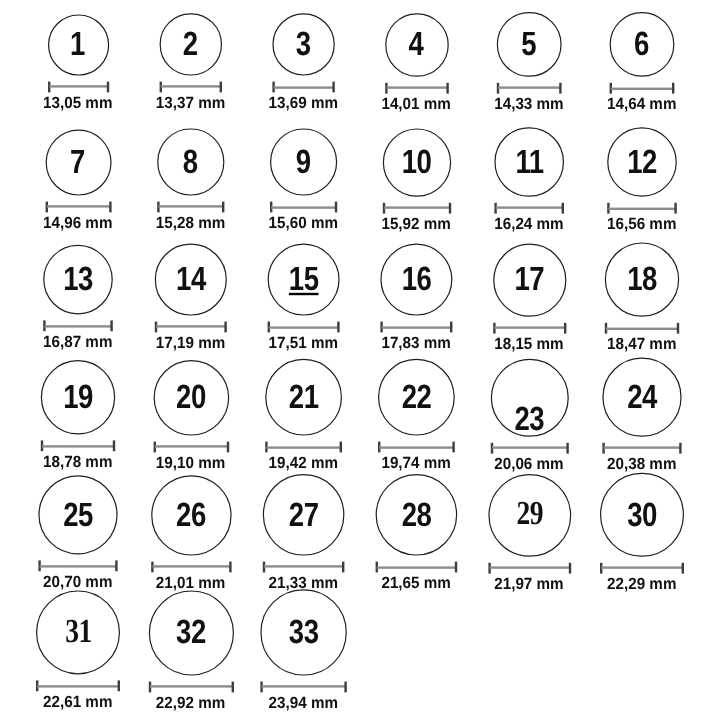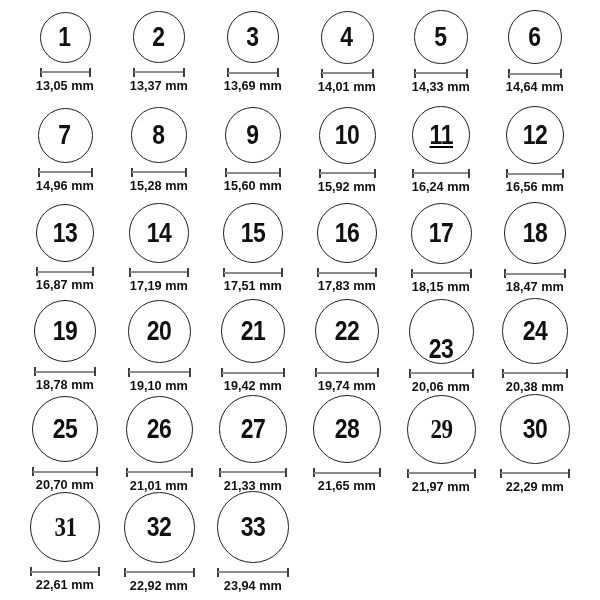--- a/index.html
+++ b/index.html
@@ -199,21 +199,21 @@
     </div>
     <div class="ruler" style="width: 57px;">
       <span class="tick left"></span>
       <span class="line"></span>
       <span class="tick right"></span>
     </div>
     <div class="label">15,92 mm</div>
   </div>
 
   <div class="cell">
-    <div class="circle" style="height: 57.5px; width: 57.5px; text-decoration: underline;">
+    <div class="circle" style="height: 57.5px; width: 57.5px;">
       <span class="num">11</span>
     </div>
     <div class="ruler" style="width: 57.5px;">
       <span class="tick left"></span>
       <span class="line"></span>
       <span class="tick right"></span>
     </div>
     <div class="label">16,24 mm</div>
   </div>
 
@@ -247,21 +247,21 @@
     </div>
     <div class="ruler" style="width: 59.5px;">
       <span class="tick left"></span>
       <span class="line"></span>
       <span class="tick right"></span>
     </div>
     <div class="label">17,19 mm</div>
   </div>
 
   <div class="cell">
-    <div class="circle" style="height: 60px; width: 60px;">
+    <div class="circle" style="height: 60px; width: 60px; text-decoration: underline;">
       <span class="num">15</span>
     </div>
     <div class="ruler" style="width: 60px;">
       <span class="tick left"></span>
       <span class="line"></span>
       <span class="tick right"></span>
     </div>
     <div class="label">17,51 mm</div>
   </div>
 

